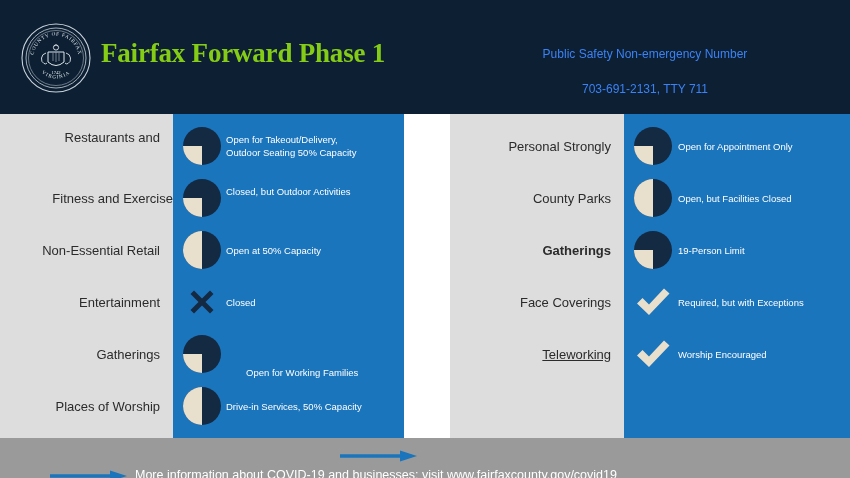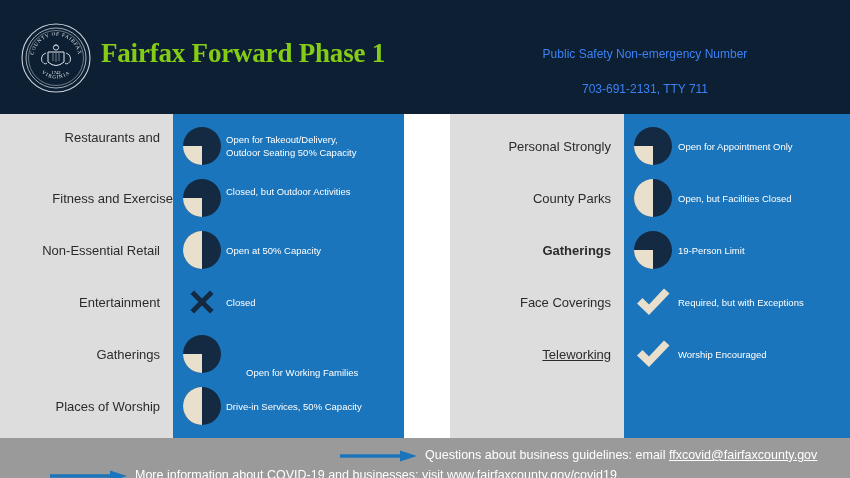--- a/index.html
+++ b/index.html
@@ -288,23 +288,20 @@
       <div class="status-text" style="left: 678px; width: 168px; top: 347.5px;">
         <div>Worship Encouraged</div>
       </div>
     </div>
 
   <div class="footer">
 
     <svg class="arrow" style="left:340px; top:12px;" width="78" height="12" viewBox="0 0 78 12">
       <path d="M0,4.2 L60,4.2 L60,0.6 L77,6 L60,11.4 L60,7.8 L0,7.8 Z" fill="#1b75bc"></path>
     </svg>
-    <div class="footer-line" style="left:425px; top:10px;">
-      <span>Questions about business guidelines: email </span><span class="lnk">ffxcovid@fairfaxcounty.gov</span>
-    </div>
 
     <svg class="arrow" style="left:50px; top:32px;" width="78" height="12" viewBox="0 0 78 12">
       <path d="M0,4.2 L60,4.2 L60,0.6 L77,6 L60,11.4 L60,7.8 L0,7.8 Z" fill="#1b75bc"></path>
     </svg>
     <div class="footer-line" style="left:135px; top:30px;">
       <span>More information about COVID-19 and businesses: visit </span><span class="lnk">www.fairfaxcounty.gov/covid19</span>
     </div>
   </div>
 
 </div>

